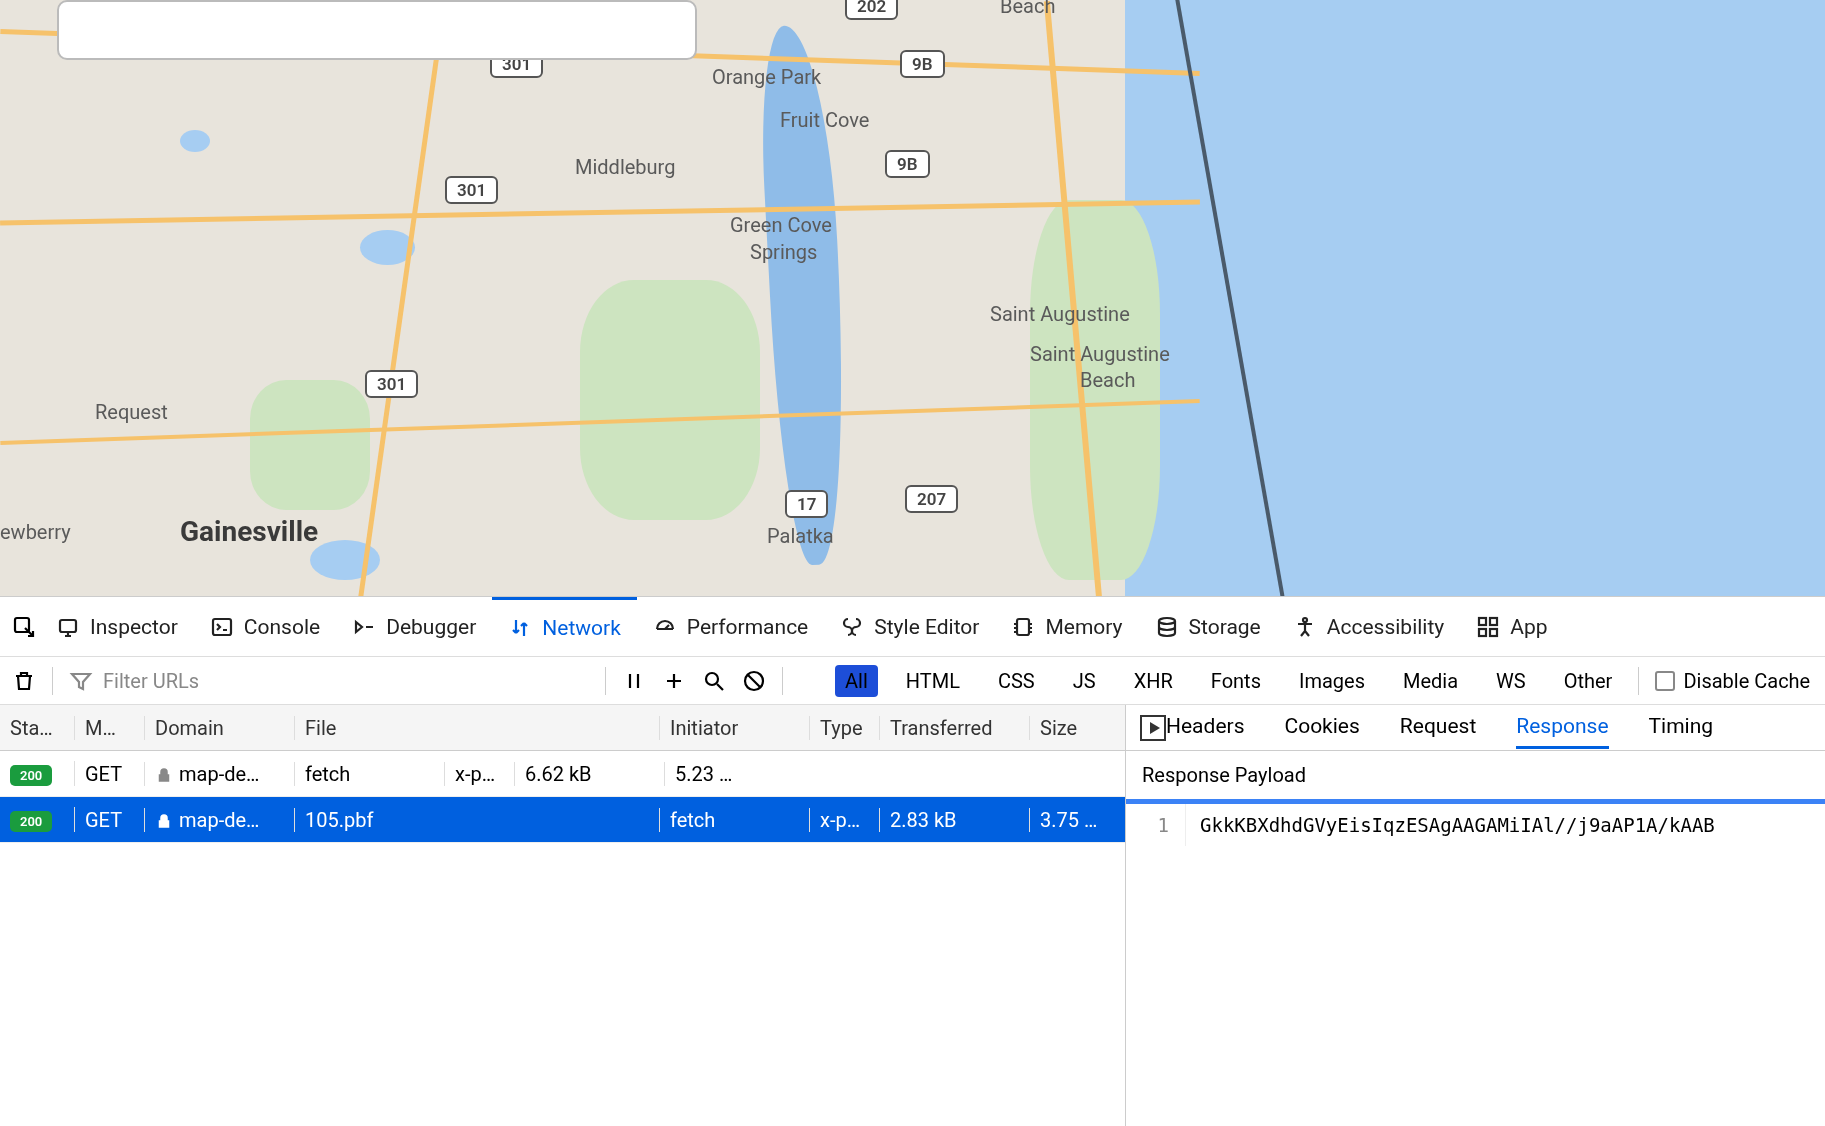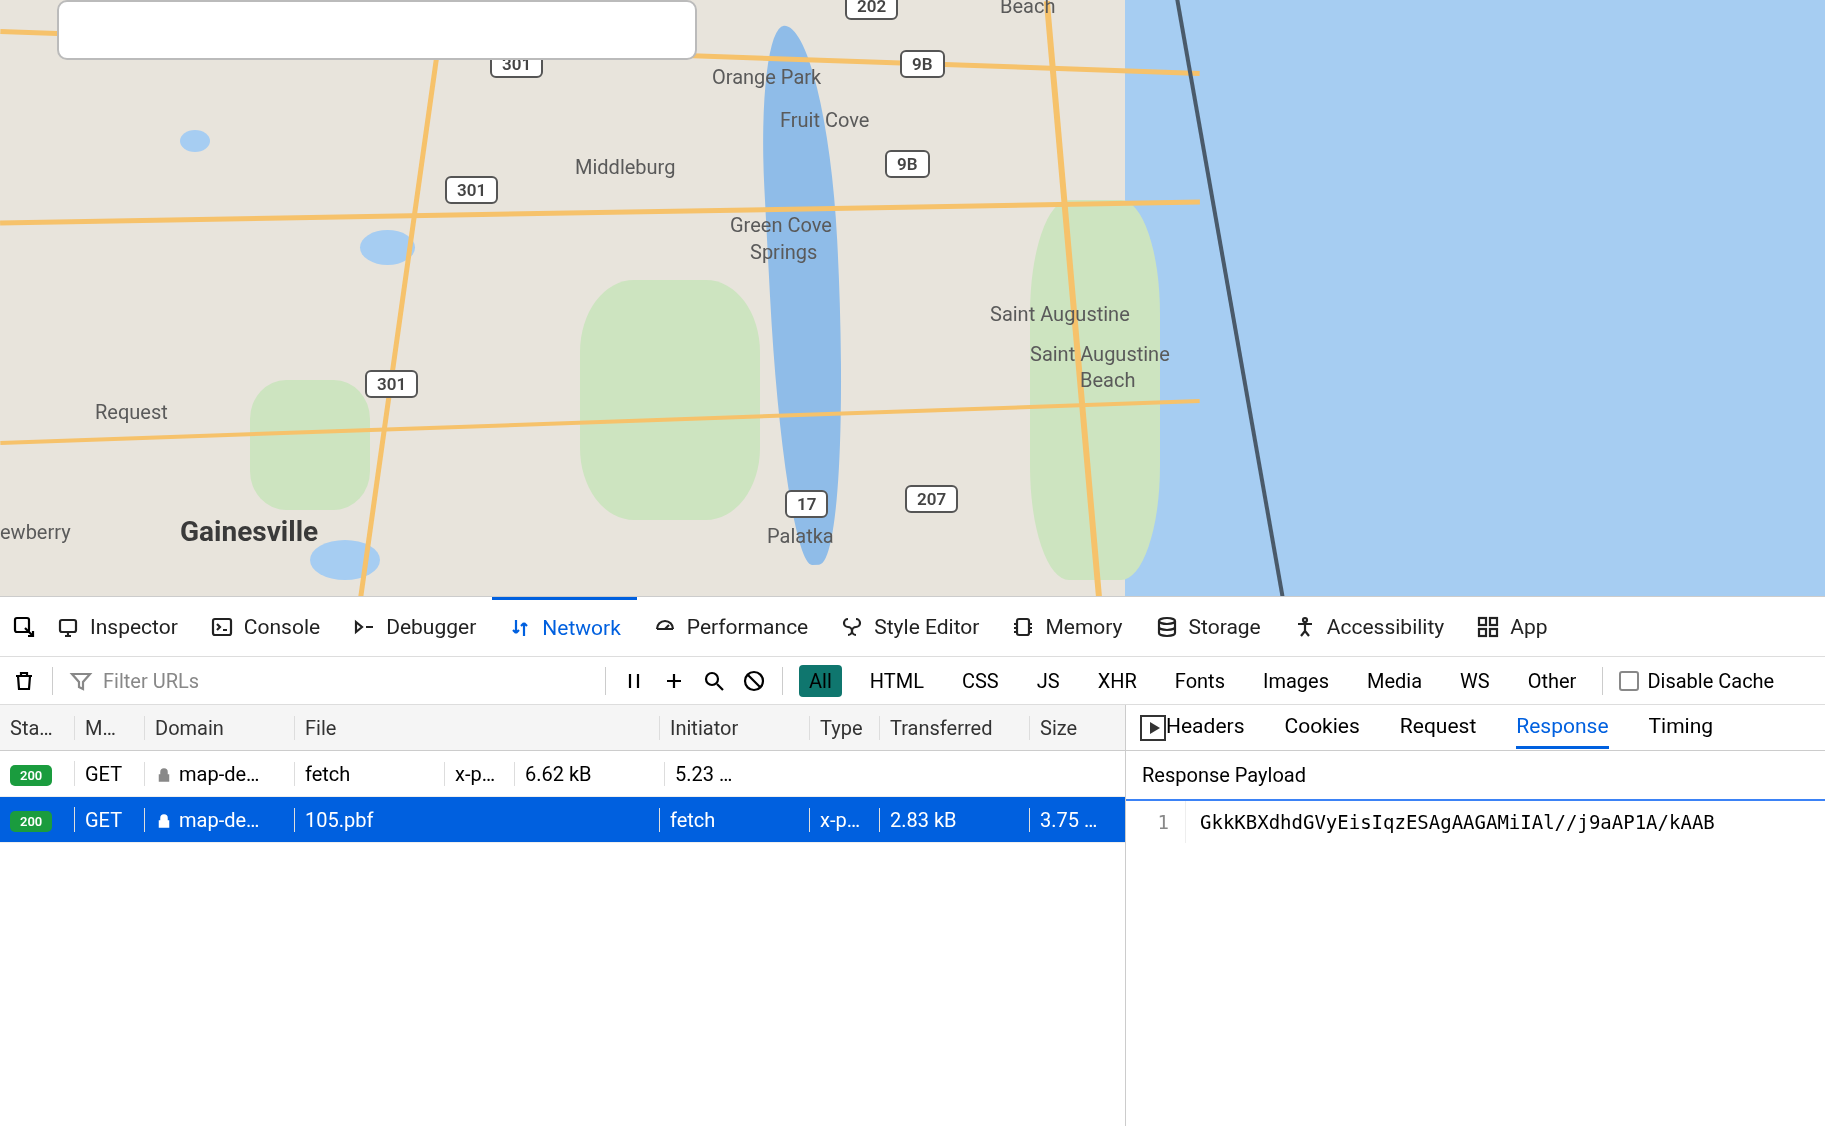--- a/index.html
+++ b/index.html
@@ -37,21 +37,21 @@
 .dt-tabs { display: flex; align-items: center; height: 60px; border-bottom: 1px solid #ddd; gap: 4px; padding: 0 12px; }
 .dt-tab { display: flex; align-items: center; gap: 10px; padding: 0 16px; height: 100%; cursor: pointer; font-size: 21px; color: #222; }
 .dt-tab.active { color: #0060df; border-top: 3px solid #0060df; }
 .dt-ico { width: 24px; height: 24px; display: inline-flex; align-items: center; justify-content: center; }
 .dt-ico svg { width: 24px; height: 24px; stroke: currentColor; fill: none; stroke-width: 2.2; }
 
 .dt-toolbar { display: flex; align-items: center; height: 48px; border-bottom: 1px solid #ddd; padding: 0 12px; gap: 16px; font-size: 20px; }
 .dt-toolbar .filter-input { flex: 0 0 520px; display: flex; align-items: center; gap: 10px; color: #888; }
 .dt-toolbar .spacer { flex: 0 0 1px; height: 28px; background: #ccc; }
 .dt-toolbar .chip { padding: 4px 10px; border-radius: 4px; cursor: pointer; }
-.dt-toolbar .chip.active { background: #0f766e; }
+.dt-toolbar .chip.active { background: #1d4ed8; margin-left: 36px; }
 .dt-toolbar .checkbox { display: flex; align-items: center; gap: 8px; }
 .dt-toolbar .checkbox .box { width: 20px; height: 20px; border: 2px solid #888; border-radius: 3px; }
 
 .dt-body { flex: 1; display: flex; }
 
 
 .req-table { flex: 0 0 1126px; display: flex; flex-direction: column; border-right: 1px solid #ccc; }
 .req-head, .req-row { display: flex; height: 46px; align-items: center; font-size: 20px; }
 .req-head { background: #f5f5f5; border-bottom: 1px solid #ccc; color: #333; }
 .req-head > div, .req-row > div { padding: 0 10px; border-right: 1px solid #ddd; overflow: hidden; text-overflow: ellipsis; white-space: nowrap; }
@@ -71,21 +71,21 @@
 .lock-ico svg { width:18px; height:18px; fill:#888; }
 .req-row.selected .lock-ico svg { fill:#fff; }
 
 
 .resp-panel { flex: 1; display: flex; flex-direction: column; }
 .resp-tabs { display: flex; align-items: center; height: 46px; border-bottom: 1px solid #ccc; padding: 0 14px; font-size: 21px; }
 .resp-tabs .play-ico { width:26px; height:26px; border:2px solid #333; display:flex; align-items:center; justify-content:center; }
 .resp-tabs .play-ico::before { content:""; border-left:10px solid #333; border-top:6px solid transparent; border-bottom:6px solid transparent; margin-left:3px;}
 .resp-tab { cursor: pointer; padding: 8px 0; }
 .resp-tab.active { color: #0060df; border-bottom: 3px solid #0060df; }
-.resp-title { padding: 12px 16px; font-size: 20px; border-bottom: 2px solid #3b82f6; }
+.resp-title { padding: 12px 16px; font-size: 20px; border-bottom: 5px solid #3b82f6; }
 .resp-content { display: flex; font-family: ui-monospace, Menlo, Consolas, monospace; font-size: 19px; }
 .resp-content .gutter { width: 60px; text-align: right; padding: 10px 16px; color: #888; border-right: 1px solid #eee; }
 .resp-content .payload { padding: 10px 14px; white-space: nowrap; overflow: hidden; }
 
 </style>
 </head>
 <body>
 
 <div class="map-area">
   <div class="water ocean"></div>

